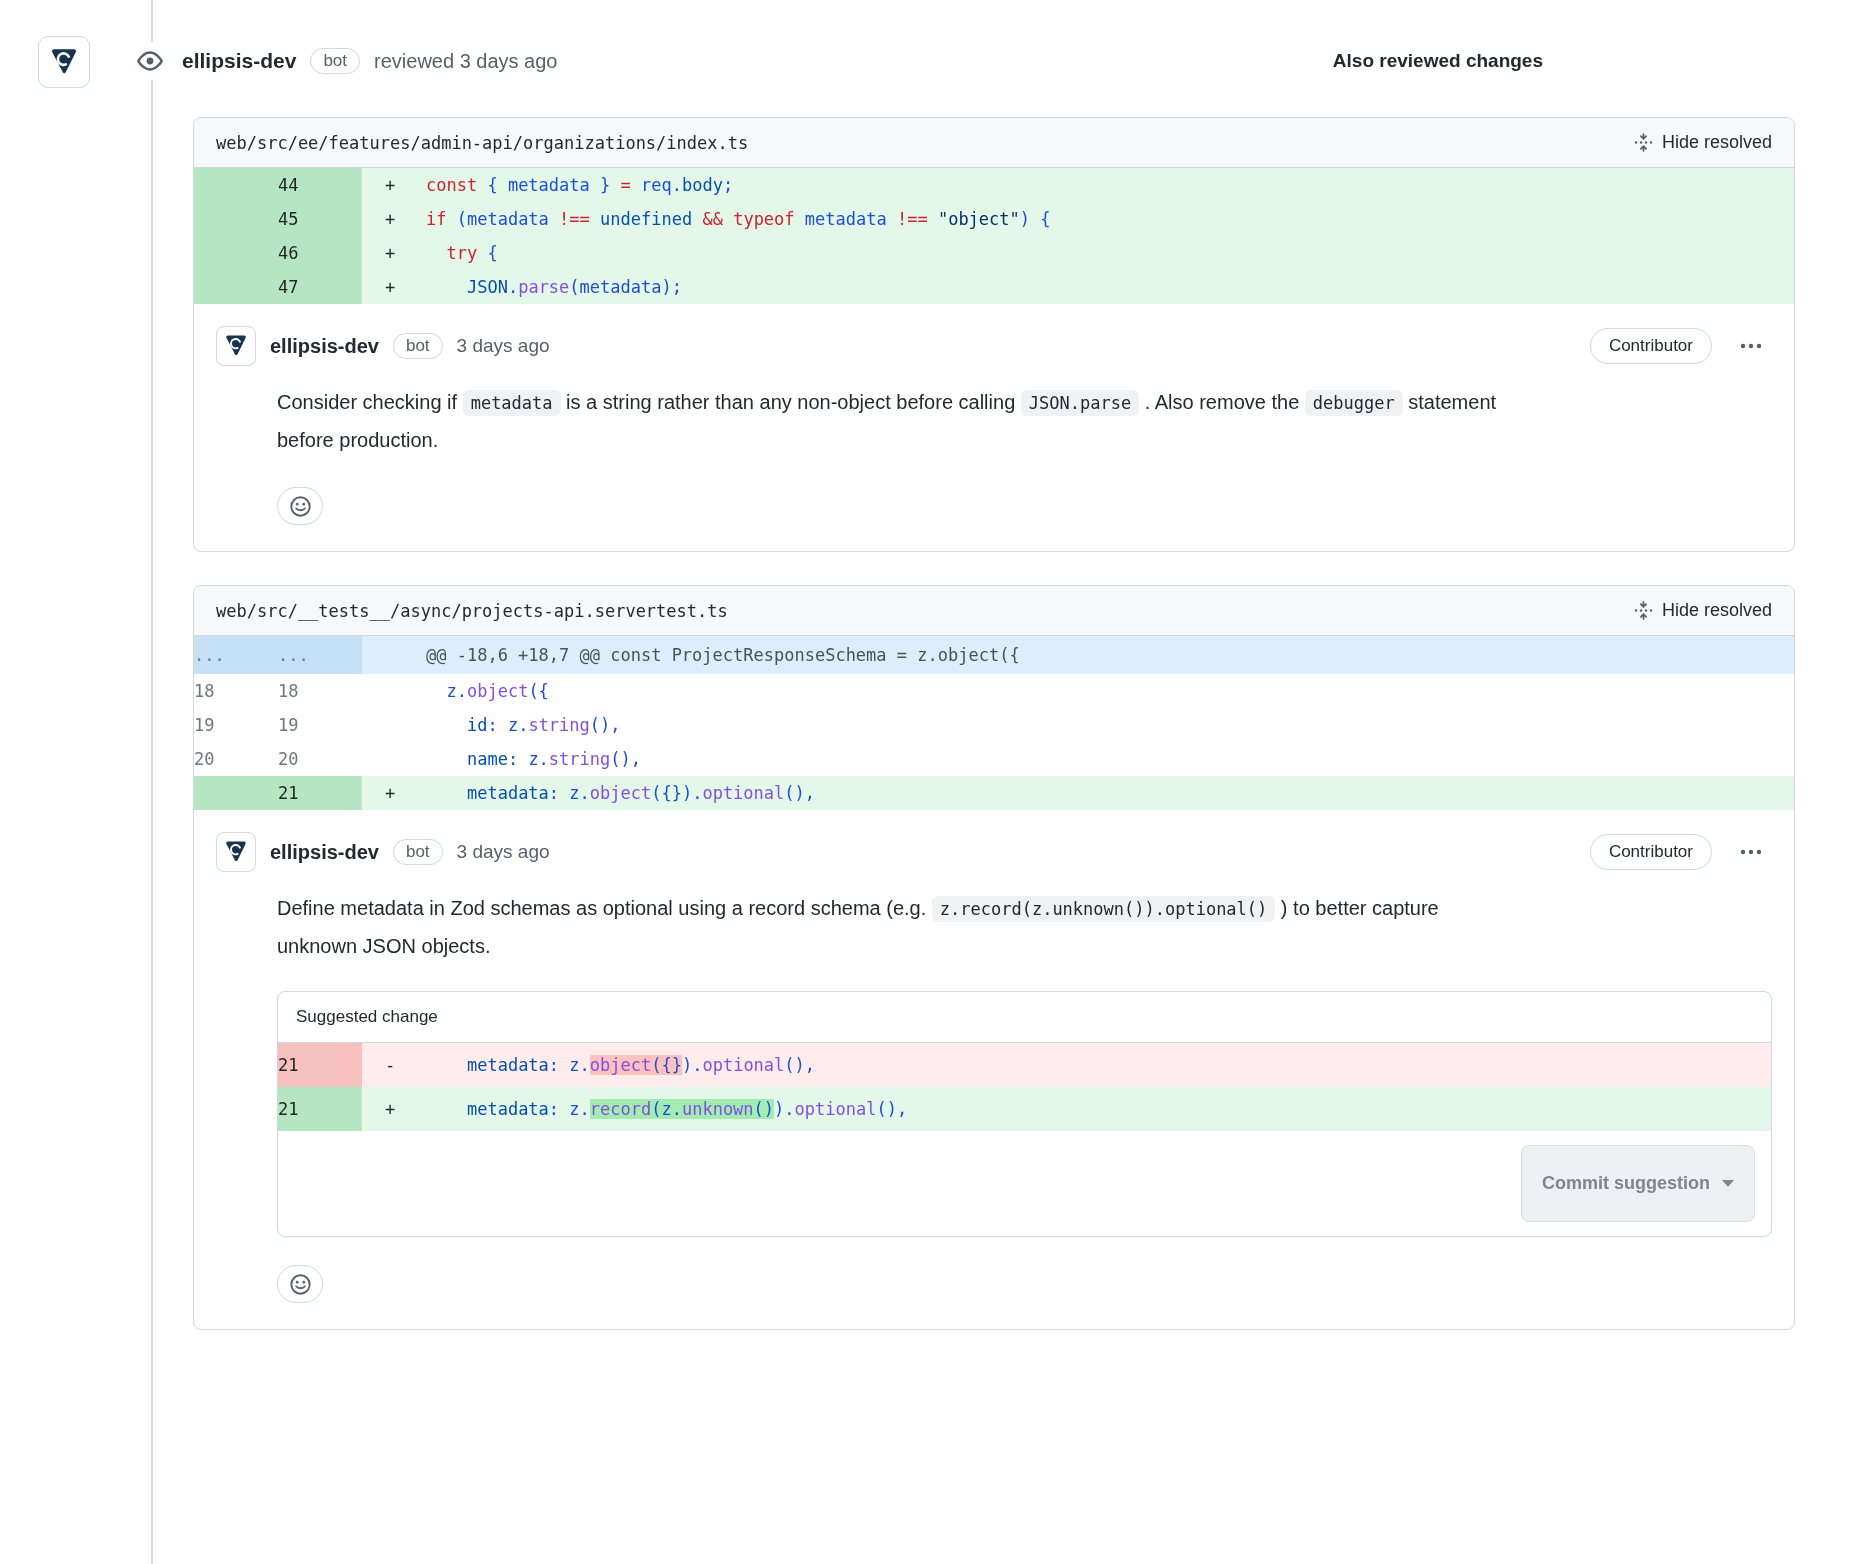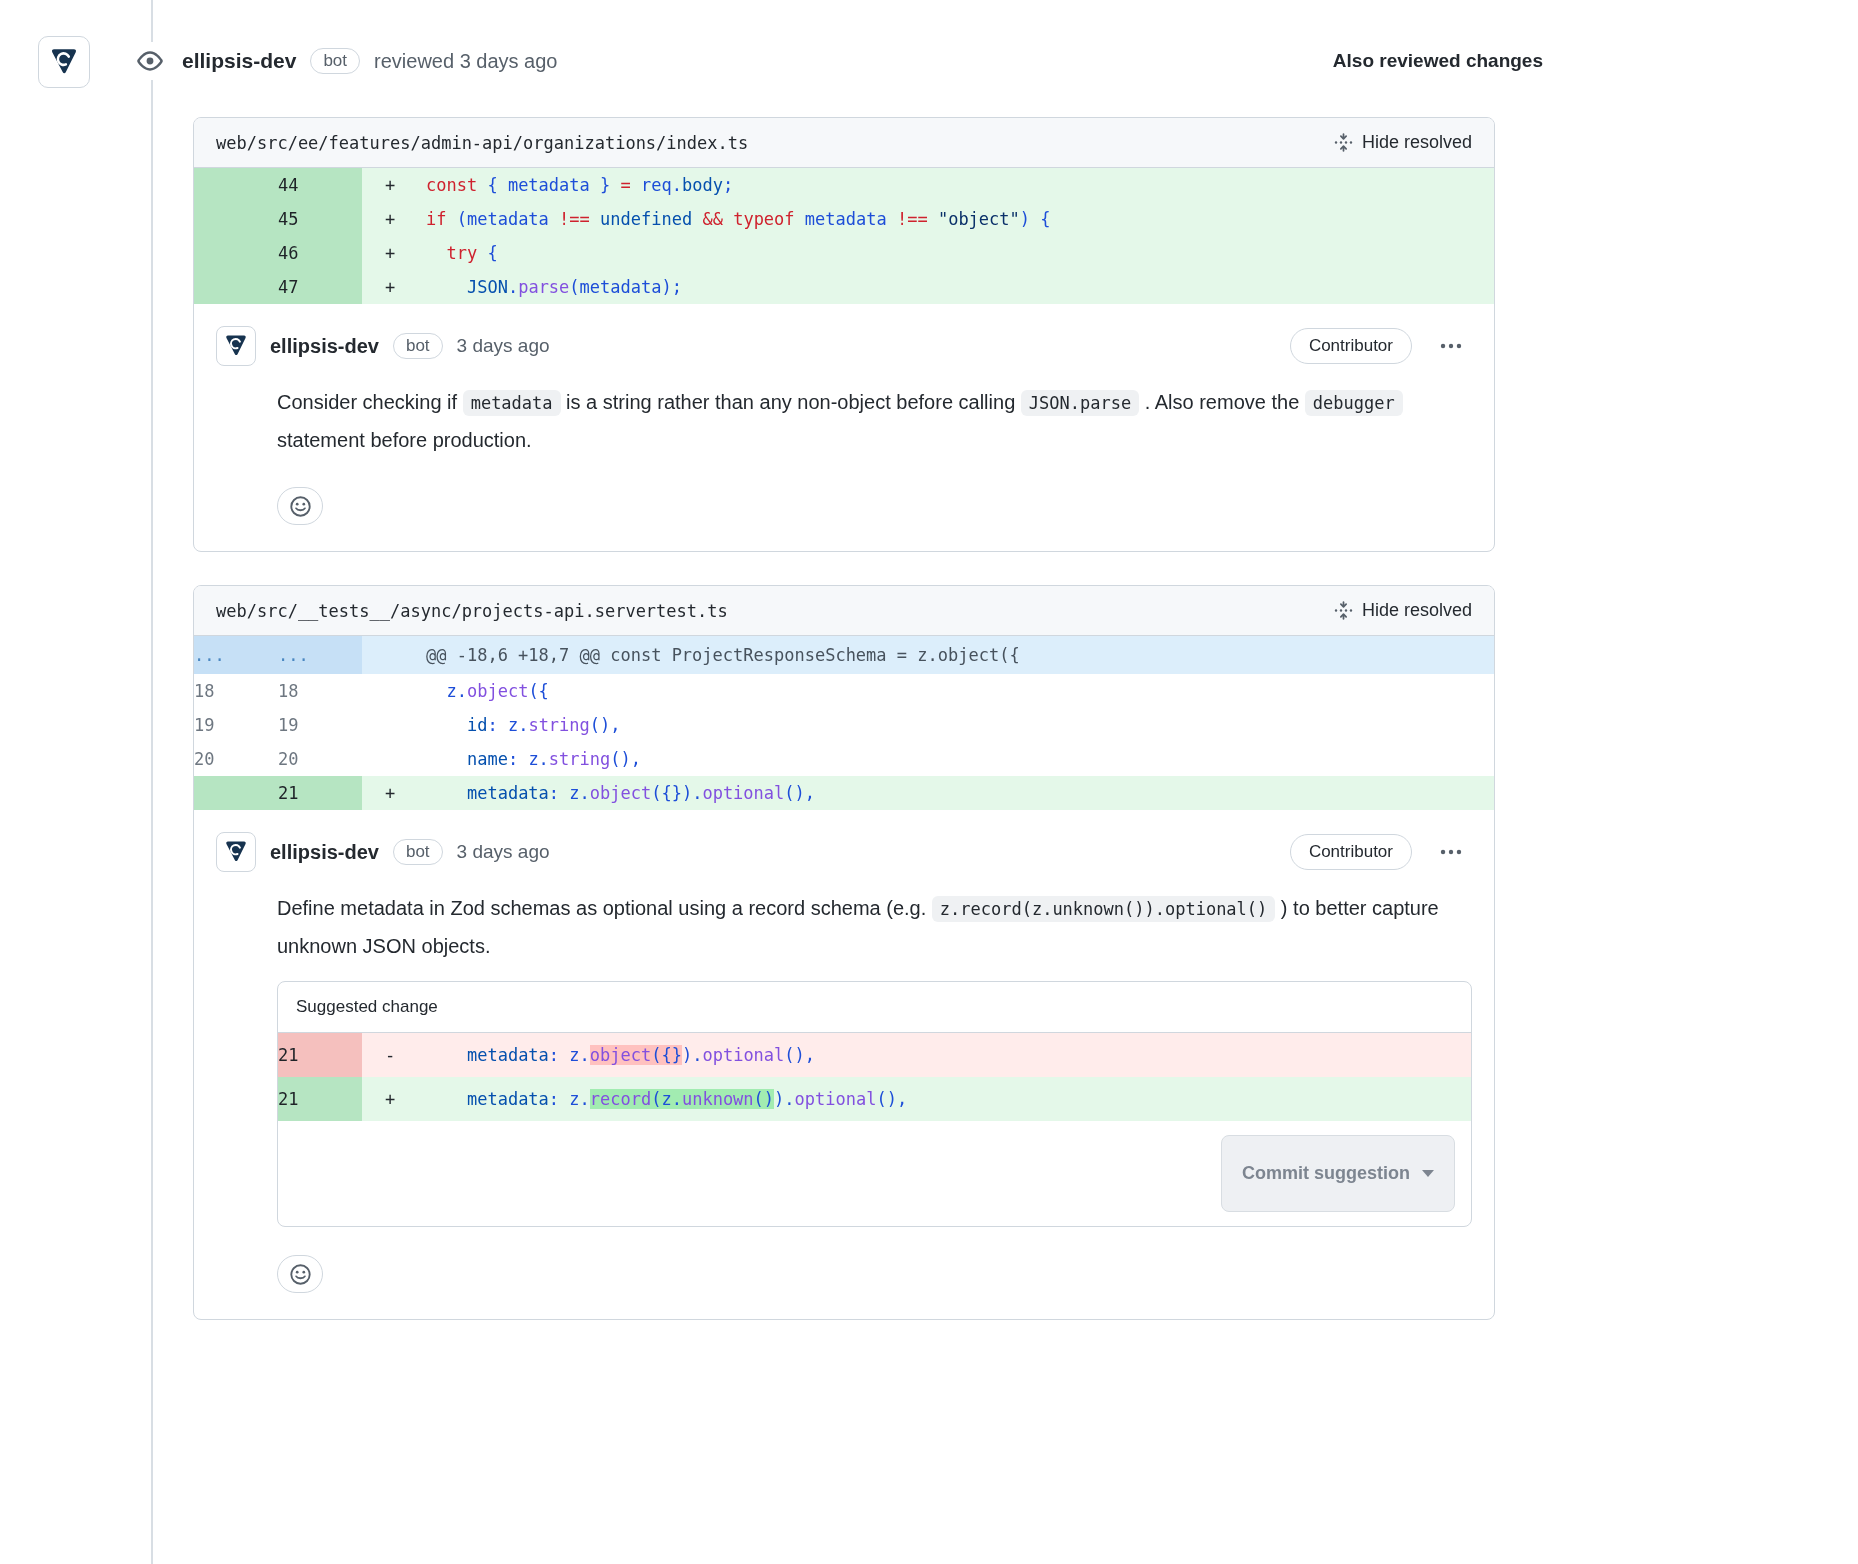--- a/index.html
+++ b/index.html
@@ -7,21 +7,21 @@
   body{font-family:"Liberation Sans",sans-serif;color:#24292f;position:relative}
   .vline{position:absolute;left:151px;top:0;bottom:0;width:2px;background:#d8dee4}
   .big-avatar{position:absolute;left:38px;top:36px;width:52px;height:52px;border:1px solid #d0d7de;border-radius:10px;background:#fff;display:flex;align-items:center;justify-content:center;z-index:2}
   .review-header{position:absolute;left:132px;top:42px;right:315px;display:flex;align-items:center;gap:14px;z-index:2}
   .eye-wrap{background:#fff;padding:6px 5px;display:flex;align-items:center}
   .rname{font-weight:700;font-size:21px;cursor:pointer}
   .bot-pill{border:1px solid #d0d7de;border-radius:999px;padding:2px 12px;font-size:17px;color:#57606a;background:#fff}
   .rtime{color:#57606a;font-size:20px}
   .flex-sp{flex:1}
   .view-link{font-weight:600;font-size:19px;color:#24292f;cursor:pointer;text-decoration:none}
-  .cards{position:absolute;left:193px;top:117px;width:1302px}
+  .cards{position:absolute;left:193px;top:117px;width:1602px}
   .card{border:1px solid #d0d7de;border-radius:8px;margin-bottom:33px;overflow:hidden;background:#fff}
   .card-head{display:flex;align-items:center;background:#f6f8fa;border-bottom:1px solid #d0d7de;padding:0 22px;height:50px}
   .fpath{font-family:"DejaVu Sans Mono",monospace;font-size:17px;cursor:pointer}
   .hide-btn{margin-left:auto;display:flex;align-items:center;gap:9px;background:none;border:none;font-size:18px;color:#24292f;font-family:"Liberation Sans",sans-serif;cursor:pointer}
   .diff{font-family:"DejaVu Sans Mono",monospace;font-size:17px}
   .drow{display:grid;grid-template-columns:84px 84px 56px 1fr;height:34px;line-height:34px}
   .gut{text-align:left;padding-right:26px;color:#6e7781;cursor:pointer}
   .sign{text-align:center;color:#24292f}
   .code{white-space:pre;padding-left:8px;overflow:hidden}
   .drow.ctx{background:#fff}
@@ -38,21 +38,21 @@
   .comment{padding:22px}
   .c-head{display:flex;align-items:center;gap:14px}
   .sm-avatar{width:40px;height:40px;border:1px solid #d0d7de;border-radius:8px;display:flex;align-items:center;justify-content:center;background:#fff;cursor:pointer;flex:none}
   .cname{font-weight:700;font-size:20px;cursor:pointer}
   .ctime{color:#57606a;font-size:19px}
   .role-pill{border:1px solid #d0d7de;border-radius:999px;padding:7px 18px;font-size:17px;color:#24292f;background:#fff}
   .kebab{background:none;border:none;padding:4px 10px;cursor:pointer;margin-left:4px;display:flex;align-items:center}
   .c-body{margin:18px 0 0 61px;font-size:20px;line-height:37px;max-width:1238px}
   .ichip{font-family:"DejaVu Sans Mono",monospace;font-size:17px;background:#eff1f3;border-radius:6px;padding:3px 8px;white-space:nowrap}
   .react{margin:28px 0 4px 61px;width:46px;height:38px;border:1px solid #d0d7de;border-radius:999px;background:#fff;display:flex;align-items:center;justify-content:center;cursor:pointer}
-  .suggestion{margin:16px 0 0 61px;border:1px solid #d0d7de;border-radius:8px;overflow:hidden;background:#fff}
+  .suggestion{margin:26px 0 0 61px;border:1px solid #d0d7de;border-radius:8px;overflow:hidden;background:#fff}
   .sg-head{padding:15px 18px;font-size:17px;color:#24292f;border-bottom:1px solid #d0d7de}
   .sg-diff .drow{grid-template-columns:84px 56px 1fr;height:44px;line-height:44px}
   .sg-foot{display:flex;justify-content:flex-end;padding:14px 16px}
   .commit-btn{display:flex;align-items:center;gap:12px;background:#eef0f3;border:1px solid #d8dde2;border-radius:8px;padding:27px 20px;font-size:18px;font-weight:600;color:#7d8590;font-family:"Liberation Sans",sans-serif;cursor:pointer}
   .caret{width:0;height:0;border-left:6px solid transparent;border-right:6px solid transparent;border-top:7px solid #7d8590;display:inline-block}
 </style>
 </head>
 <body>
 
 <div class="vline"></div>

